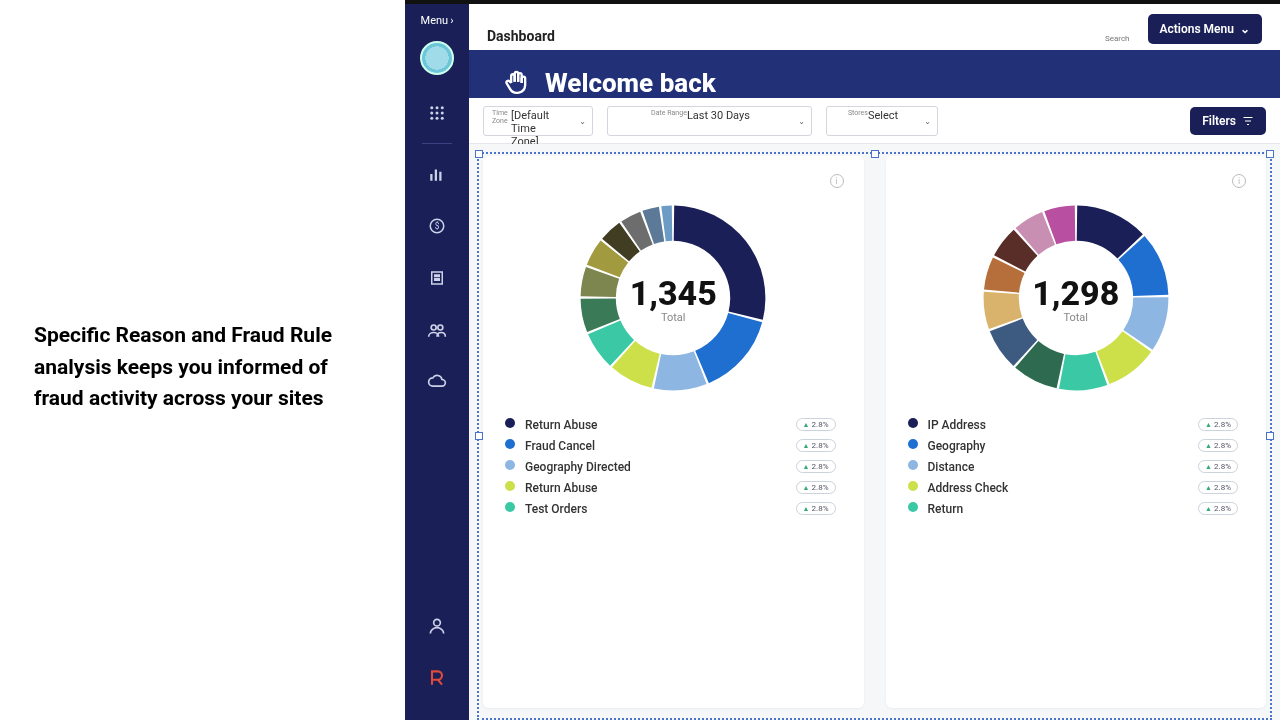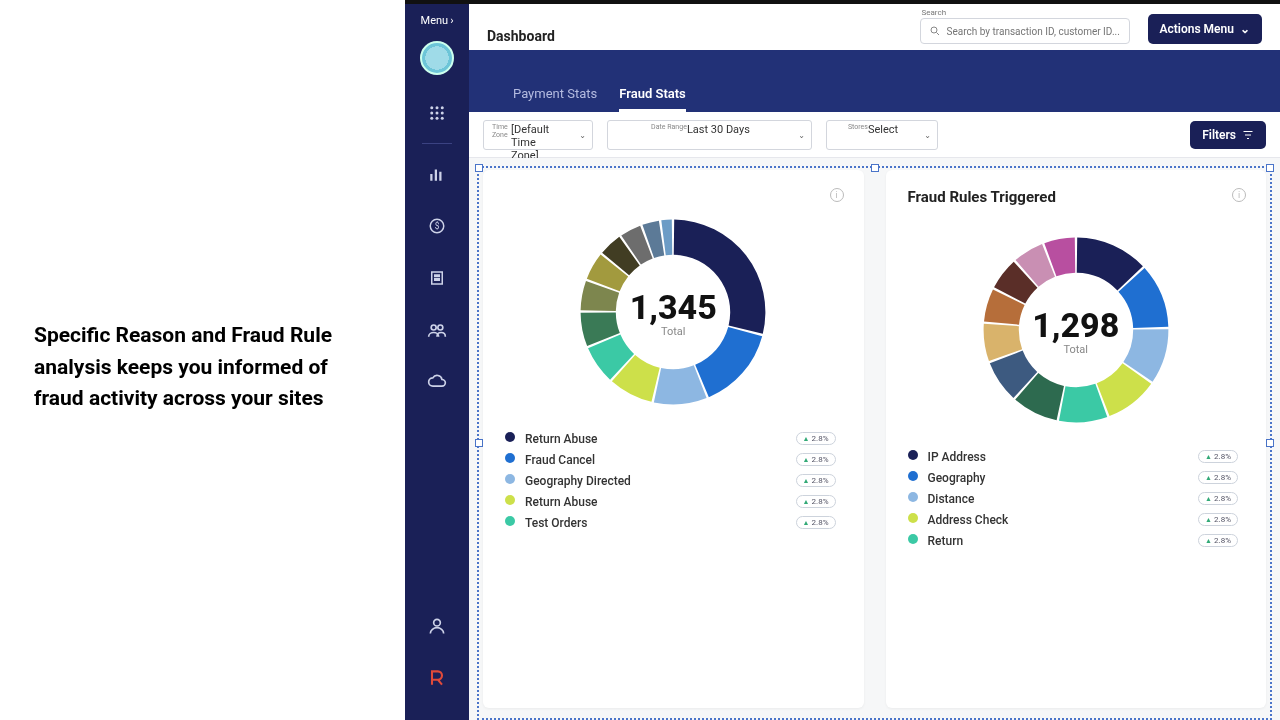--- a/index.html
+++ b/index.html
@@ -133,38 +133,36 @@
         </div>
     </div>
   </div>
 
   <div class="main">
     <div class="topbar">
       <div class="title">Dashboard</div>
       <div class="spacer"></div>
       <div class="search-wrap">
         <label>Search</label>
-        <div class="search">
-          <svg class="si" viewBox="0 0 24 24" fill="none" stroke="#888" stroke-width="2">
-              <circle cx="10" cy="10" r="6"></circle>
-              <path d="M20 20l-5-5"></path>
-            </svg>
-          <input placeholder="Search by transaction ID, customer ID..." style="">
-        </div>
       </div>
       <div class="actions-btn">
         <span>Actions Menu</span>
         <span>⌄</span>
       </div>
     </div>
 
     <div class="hero">
-      <div class="tabs">
-        <div class="tab">Payment Stats</div>
-        <div class="tab active">Fraud Stats</div>
+      <div class="hero-row">
+        <svg class="hand" viewBox="0 0 24 24" fill="none" stroke="#fff" stroke-width="2">
+            <path d="M7 12V6a1.5 1.5 0 013 0v5"></path>
+            <path d="M10 11V4a1.5 1.5 0 013 0v7"></path>
+            <path d="M13 11V5a1.5 1.5 0 013 0v7"></path>
+            <path d="M16 12V8a1.5 1.5 0 013 0v6a7 7 0 01-13 3l-3-5a1.5 1.5 0 012.5-1.5L7 12"></path>
+          </svg>
+        <h1>Welcome back</h1>
       </div>
     </div>
 
     <div class="filters">
       <div class="selector" style="width:110px">
         <span class="lbl">Time Zone</span>
         <span class="val">[Default Time Zone]</span>
         <span class="caret">⌄</span>
       </div>
       <div class="selector" style="width:205px">
@@ -239,21 +237,20 @@
                 <span class="pill"><span class="tri">▲</span>2.8%</span>
               </div>
               <div class="legend-row">
                 <span class="dot" style="background: rgb(59, 201, 165);"></span>
                 <span class="name">Test Orders</span>
                 <span class="pill"><span class="tri">▲</span>2.8%</span>
               </div>
             </div>
         </div>
         <div class="card">
-          <h3>Fraud Rules Triggered</h3>
           <div class="info">i</div>
           <div class="donut-wrap">
             <svg viewBox="0 0 100 100">
                 <path d="M50.549763013996476 8.003598241891709 A42 42 0 0 1 80.4149455578632 21.03569288396118 L68.82829963105817 32.069714642452155 A26 26 0 0 0 50.34032948485496 24.002227483075817 Z" fill="#1a2057"></path>
                 <path d="M81.16272028580065 21.84178868626509 A42 42 0 0 1 91.97446398432808 48.53563214036047 L75.98419199029834 49.09348656308029 A26 26 0 0 0 69.29120779597183 32.56872632959268 Z" fill="#1f6fd1"></path>
                 <path d="M91.99841306562178 49.634897316621 A42 42 0 0 1 84.79603339972412 73.52097063569622 L71.54040162840064 64.5606008697167 A26 26 0 0 0 75.99901761205157 49.773984053146336 Z" fill="#8db7e2"></path>
                 <path d="M84.16840243564674 74.4237645541323 A42 42 0 0 1 65.23871301917436 89.13798187846744 L59.43348901186984 74.22827449619413 A26 26 0 0 0 71.15186817444798 65.11947329541523 Z" fill="#cde04a"></path>
                 <path d="M64.2089781643109 89.52347327255204 A42 42 0 0 1 42.25866733899774 91.28040417233944 L45.20774644795098 75.55453591621013 A26 26 0 0 0 58.79603410171628 74.46691202586555 Z" fill="#3bc9a5"></path>
                 <path d="M41.18072509420911 91.06361394392957 A42 42 0 0 1 22.373773828024838 81.63529085522804 L32.89805046496775 69.58375148180784 A26 26 0 0 0 44.540448867843736 75.42033244148021 Z" fill="#2d6a4f"></path>
                 <path d="M21.555125272331754 80.90127993671557 A42 42 0 0 1 10.825250027973723 65.14394151564339 L25.748964303031354 59.374820938255425 A26 26 0 0 0 32.39126802572918 69.12936377034774 Z" fill="#3d5a80"></path>

